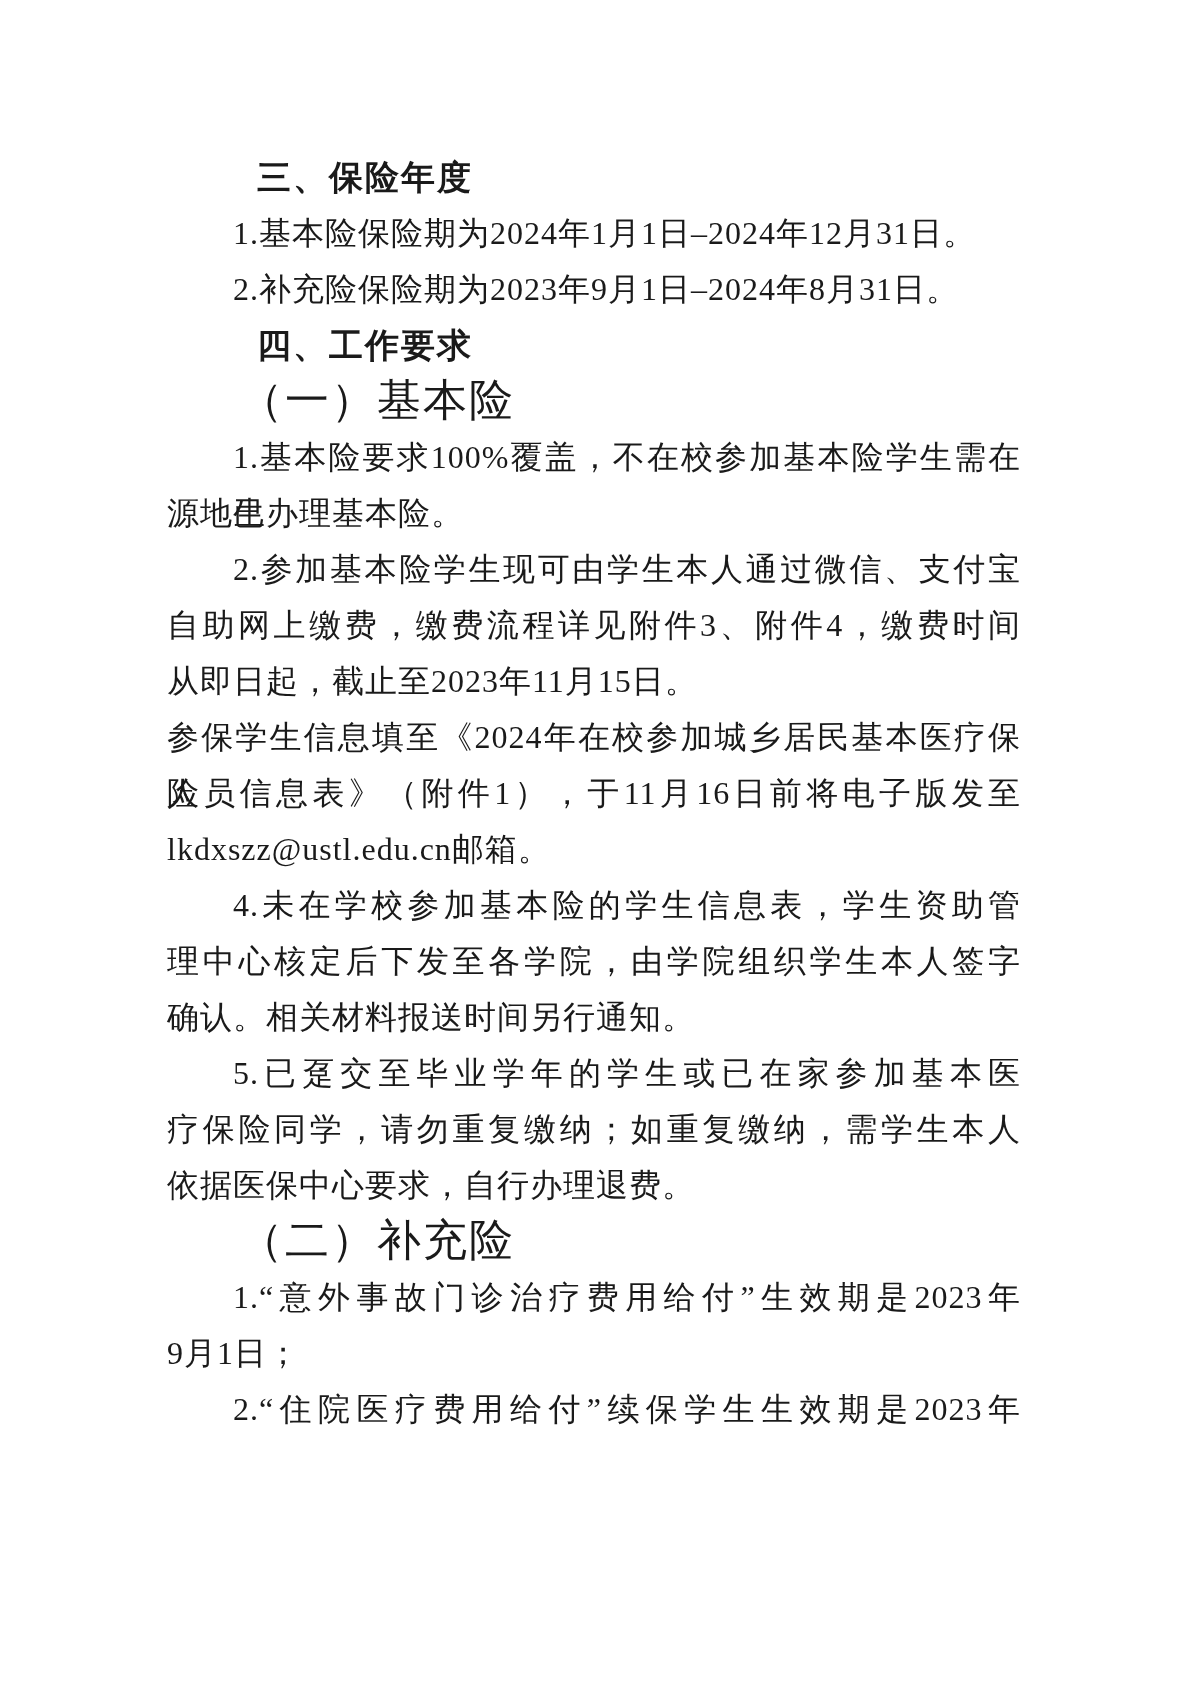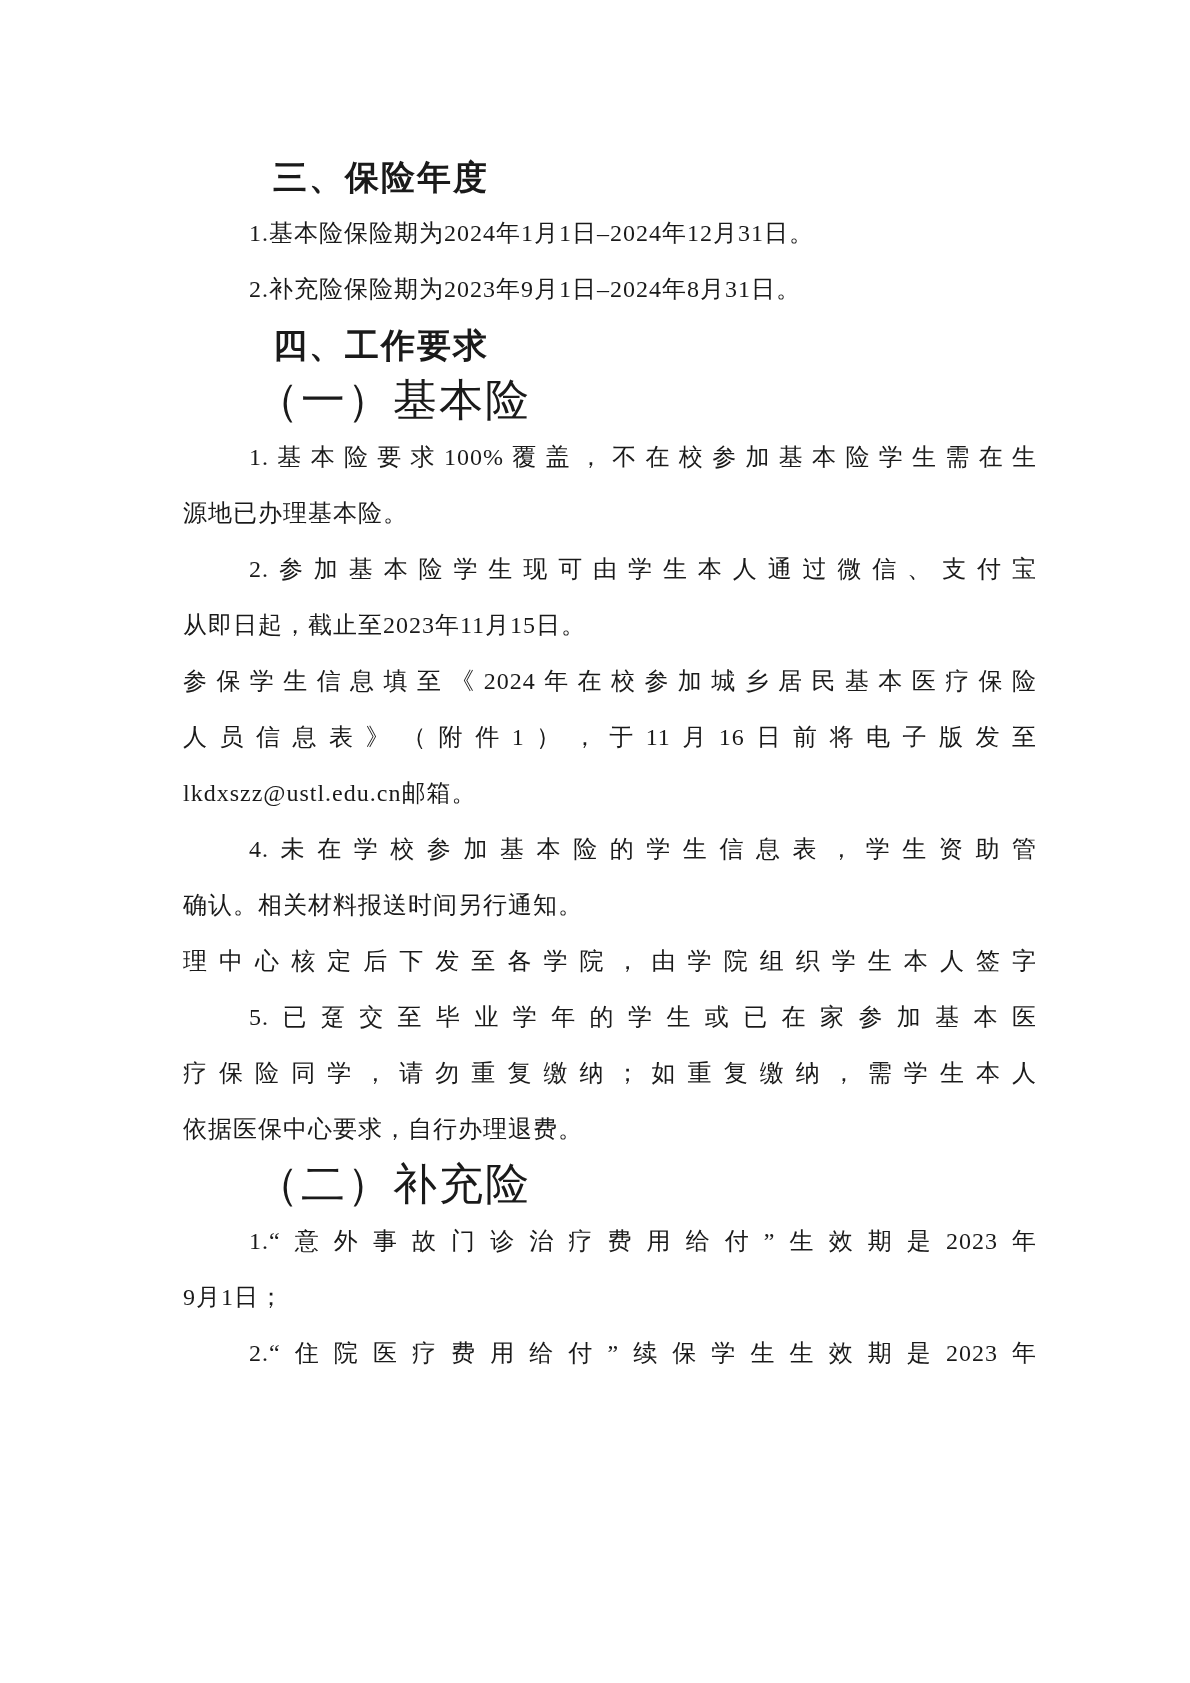--- a/index.html
+++ b/index.html
@@ -11,28 +11,28 @@
     position: relative;
     width: 1190px;
     height: 1683px;
     background: #ffffff;
     overflow: hidden;
     font-family: "Liberation Serif", "DejaVu Serif", serif;
     color: #1a1a1a;
   }
   .content {
     position: absolute;
-    left: 183px;
+    left: 167px;
     top: 149px;
     width: 854px;
   }
   .line {
     height: 56px;
     line-height: 56px;
-    font-size: 24px;
+    font-size: 32px;
     letter-spacing: 1px;
     white-space: normal;
     text-align: left;
   }
   
   .line.heading {
     font-family: "Liberation Sans", "DejaVu Sans", sans-serif;
     font-weight: 700;
     font-size: 34px;
     padding-left: 90px;
@@ -65,27 +65,28 @@
 <div class="page" style="background: rgb(255, 255, 255); color: rgb(26, 26, 26);">
   <div class="content">
       <div class="line heading">三、保险年度</div>
       <div class="line num">1.基本险保险期为2024年1月1日–2024年12月31日。</div>
       <div class="line num">2.补充险保险期为2023年9月1日–2024年8月31日。</div>
       <div class="line heading">四、工作要求</div>
       <div class="line sub">（一）基本险</div>
       <div class="line num just">1.基本险要求100%覆盖，不在校参加基本险学生需在生</div>
       <div class="line flush">源地已办理基本险。</div>
       <div class="line num just">2.参加基本险学生现可由学生本人通过微信、支付宝</div>
+      <div class="line flush just">自助网上缴费，缴费流程详见附件3、附件4，缴费时间</div>
       <div class="line flush">从即日起，截止至2023年11月15日。</div>
       <div class="line flush just">参保学生信息填至《2024年在校参加城乡居民基本医疗保险</div>
       <div class="line flush just">人员信息表》（附件1），于11月16日前将电子版发至</div>
       <div class="line flush">lkdxszz@ustl.edu.cn邮箱。</div>
       <div class="line num just">4.未在学校参加基本险的学生信息表，学生资助管</div>
+      <div class="line flush just">理中心核定后下发至各学院，由学院组织学生本人签字</div>
       <div class="line flush">确认。相关材料报送时间另行通知。</div>
-      <div class="line flush just">理中心核定后下发至各学院，由学院组织学生本人签字</div>
       <div class="line num just">5.已趸交至毕业学年的学生或已在家参加基本医</div>
       <div class="line flush just">疗保险同学，请勿重复缴纳；如重复缴纳，需学生本人</div>
       <div class="line flush">依据医保中心要求，自行办理退费。</div>
       <div class="line sub">（二）补充险</div>
       <div class="line num just">1.“意外事故门诊治疗费用给付”生效期是2023年</div>
       <div class="line flush">9月1日；</div>
       <div class="line num just">2.“住院医疗费用给付”续保学生生效期是2023年</div>
     </div>
 </div>
 

